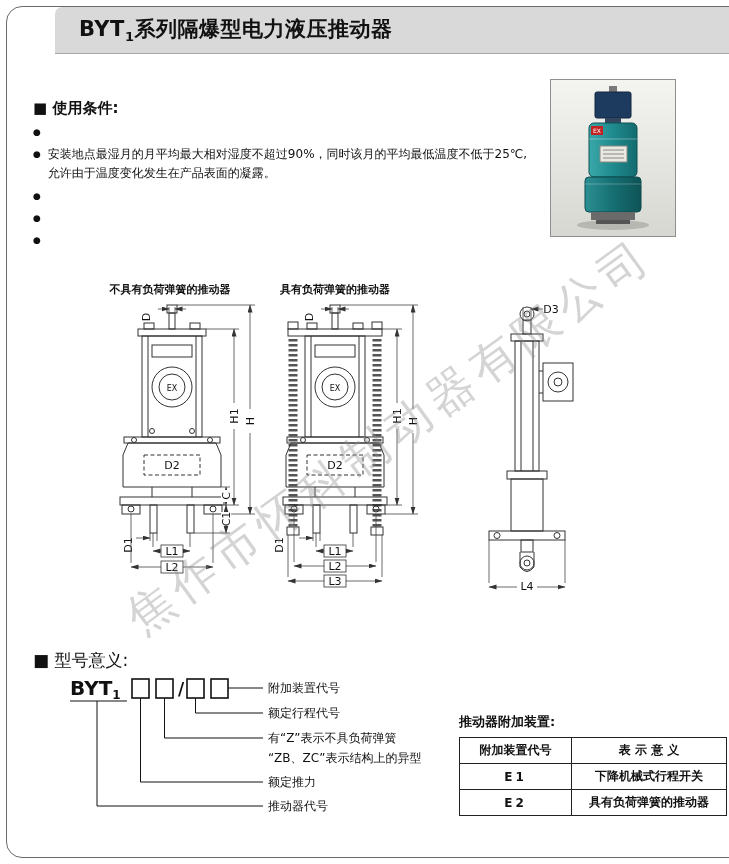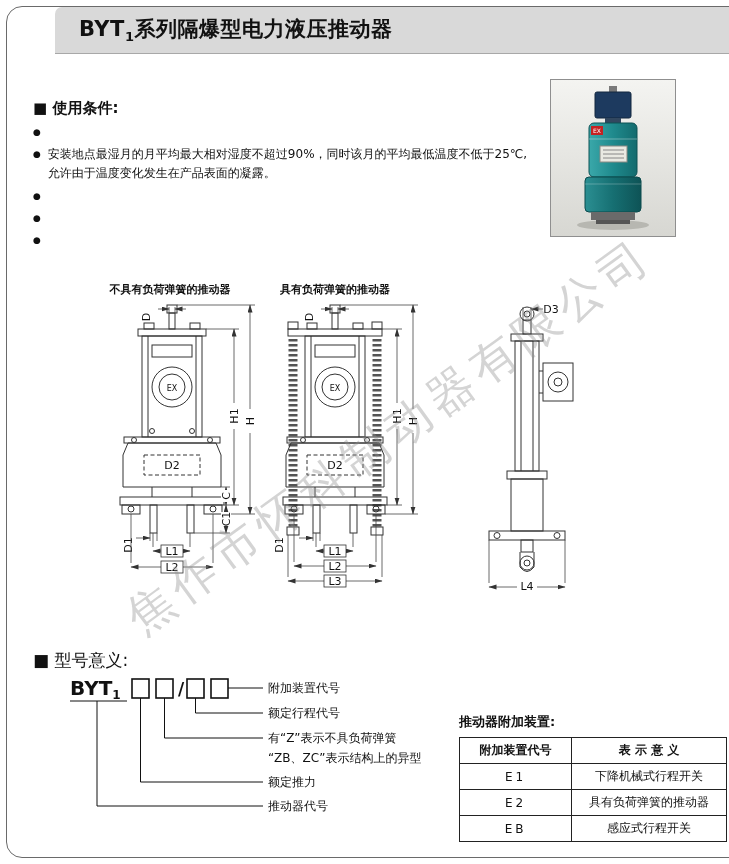--- a/index.html
+++ b/index.html
@@ -40,21 +40,21 @@
   .model-heading{position:absolute;left:26px;top:642px;font-size:17px;font-weight:normal;}
   .model-svg{position:absolute;left:30px;top:658px;}
   .mln{stroke:#111;stroke-width:1;fill:none;}
   .mbox{fill:#fff;stroke:#111;stroke-width:1.6;}
   .mtxt{font-size:12px;fill:#111;font-family:inherit;}
   .mbig{font-size:20px;font-weight:bold;fill:#111;font-family:inherit;}
   
   .attach{position:absolute;left:452px;top:694px;width:268px;margin-top:12px;}
   .attach-title{font-weight:bold;font-size:13px;margin-bottom:6px;}
   .attach table{border-collapse:collapse;width:100%;}
-  .attach th,.attach td{border:1px solid #222;text-align:center;font-size:12px;padding:4px 4px;}
+  .attach th,.attach td{border:1px solid #222;text-align:center;font-size:12px;padding:4px 4px;font-weight:bold;}
   .attach th{font-weight:bold;}
   .attach td.code{letter-spacing:3px;}
   .attach th.c1{width:42%;}
 </style>
 </head>
 <body>
 
 <div class="frame">
 
   <div class="header">
@@ -380,21 +380,17 @@
       </thead>
       <tbody>
         <tr>
           <td class="code">E1</td>
           <td>下降机械式行程开关</td>
         </tr>
         <tr>
           <td class="code">E2</td>
           <td>具有负荷弹簧的推动器</td>
         </tr>
-        <tr>
-          <td class="code">EB</td>
-          <td>感应式行程开关</td>
-        </tr>
       </tbody>
     </table>
   </div>
 
 </div>
 
 </body></html>

